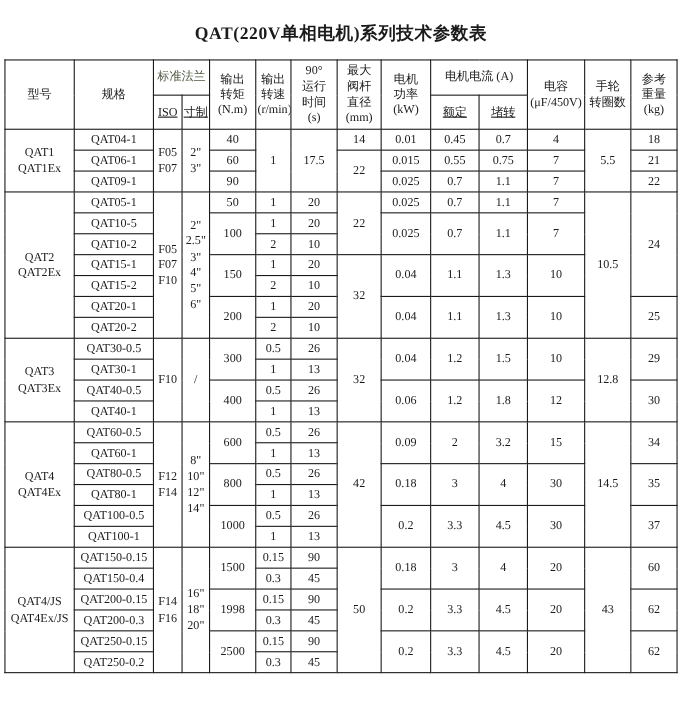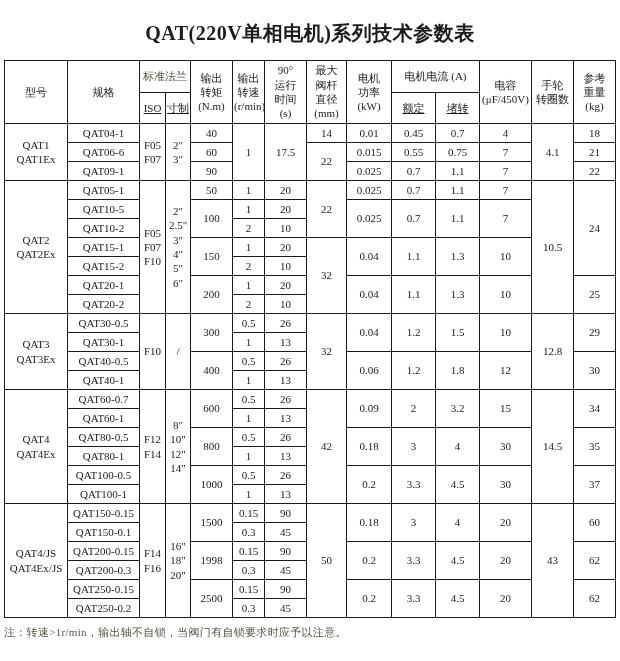--- a/index.html
+++ b/index.html
@@ -3,21 +3,21 @@
 <meta charset="utf-8">
 <style>
   html,body{margin:0;padding:0;}
   body{
     width:620px;height:661px;background:#ffffff;overflow:hidden;
     font-family:"Liberation Serif","DejaVu Serif",serif;
     color:var(--ink,#1b1b1b);
   }
   .page{width:620px;height:661px;position:relative;}
   .doc-title{
-    text-align:center;font-size:20px;font-weight:700;
+    text-align:center;font-size:16px;font-weight:700;
     margin:20px 0 13px 0;letter-spacing:0.5px;
   }
   table.params{
     border-collapse:collapse;table-layout:fixed;
     width:611px;margin:0 auto;
   }
   table.params th, table.params td{
     border:1px solid var(--line,#1b1b1b);
     text-align:center;vertical-align:middle;
     font-size:11px;font-weight:normal;
@@ -107,25 +107,25 @@
           <td rowspan="3">2"
 3"</td>
           <td>40</td>
           <td rowspan="3">1</td>
           <td rowspan="3">17.5</td>
           <td>14</td>
           <td>0.01</td>
           <td>0.45</td>
           <td>0.7</td>
           <td>4</td>
-          <td rowspan="3">4.1</td>
+          <td rowspan="3">5.5</td>
           <td>18</td>
         </tr>
         <tr>
-          <td class="spec">QAT06-6</td>
+          <td class="spec">QAT06-1</td>
           <td>60</td>
           <td rowspan="2">22</td>
           <td>0.015</td>
           <td>0.55</td>
           <td>0.75</td>
           <td>7</td>
           <td>21</td>
         </tr>
         <tr>
           <td class="spec">QAT09-1</td>
@@ -241,21 +241,21 @@
           <td rowspan="2">30</td>
         </tr>
         <tr>
           <td class="spec">QAT40-1</td>
           <td>1</td>
           <td>13</td>
         </tr>
         <tr>
           <td rowspan="6">QAT4
 QAT4Ex</td>
-          <td class="spec">QAT60-0.7</td>
+          <td class="spec">QAT60-0.5</td>
           <td rowspan="6">F12
 F14</td>
           <td rowspan="6">8"
 10"
 12"
 14"</td>
           <td rowspan="2">600</td>
           <td>0.5</td>
           <td>26</td>
           <td rowspan="6">42</td>
@@ -317,21 +317,21 @@
           <td>90</td>
           <td rowspan="6">50</td>
           <td rowspan="2">0.18</td>
           <td rowspan="2">3</td>
           <td rowspan="2">4</td>
           <td rowspan="2">20</td>
           <td rowspan="6">43</td>
           <td rowspan="2">60</td>
         </tr>
         <tr>
-          <td class="spec">QAT150-0.1</td>
+          <td class="spec">QAT150-0.4</td>
           <td>0.3</td>
           <td>45</td>
         </tr>
         <tr>
           <td class="spec">QAT200-0.15</td>
           <td rowspan="2">1998</td>
           <td>0.15</td>
           <td>90</td>
           <td rowspan="2">0.2</td>
           <td rowspan="2">3.3</td>
@@ -356,14 +356,13 @@
           <td rowspan="2">62</td>
         </tr>
         <tr>
           <td class="spec">QAT250-0.2</td>
           <td>0.3</td>
           <td>45</td>
         </tr>
       </tbody>
   </table>
 
-  <div class="footnote">注：转速&gt;1r/min，输出轴不自锁，当阀门有自锁要求时应予以注意。</div>
 </div>
 
 </body></html>

